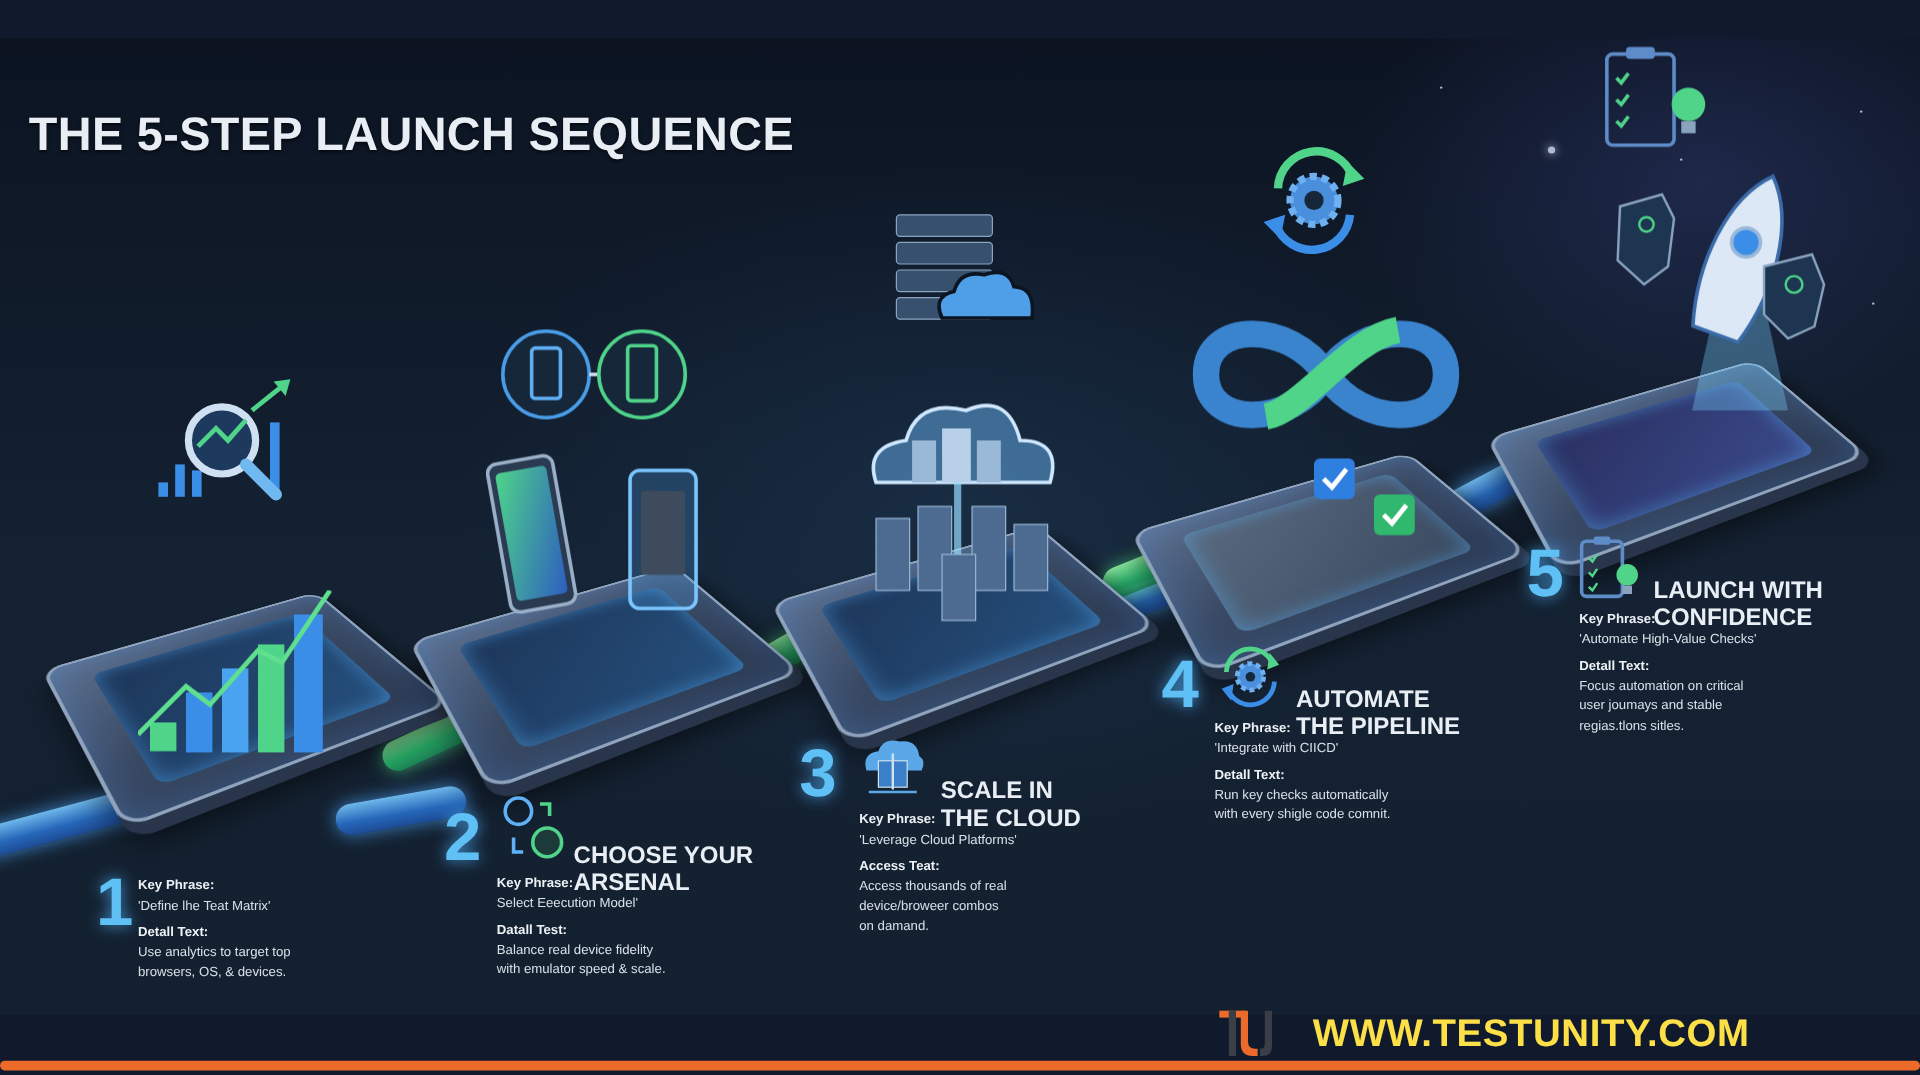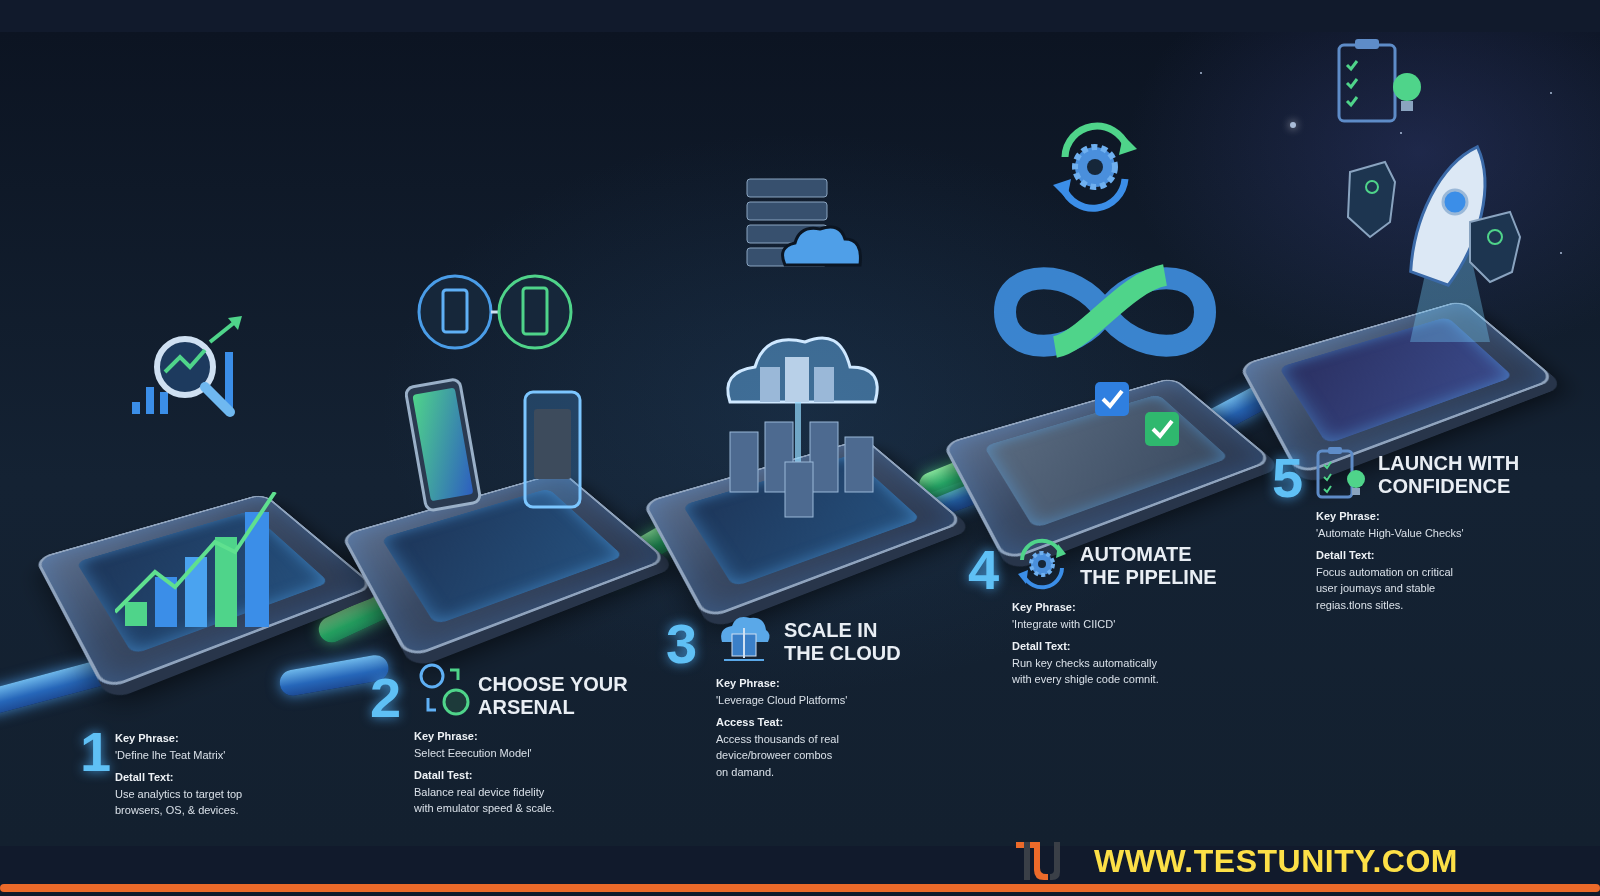--- a/index.html
+++ b/index.html
@@ -41,21 +41,21 @@
     background: linear-gradient(140deg, #1d3558, #25507d); box-shadow: inset 0 0 20px rgba(90,180,255,0.5); }
 
   .glow-icon { position: absolute; }
 
   
   .step { position: absolute; }
   .step-num {
     position: absolute; font-weight: 700; font-size: 56px; line-height: 56px;
     color: #5fc0f5; text-shadow: 0 0 12px rgba(80,180,255,0.8);
   }
-  .step-heading { position: absolute; font-weight: 700; font-size: 20px; line-height: 23px; color: #e9eef4; white-space: nowrap; }
+  .step-heading { position: absolute; font-weight: 700; font-size: 20px; line-height: 23px; color: #e9eef4; white-space: nowrap; margin-top: 29px; }
   .step-body { position: absolute; font-size: 11px; line-height: 16.5px; color: #d9e0e8; white-space: nowrap; }
   .step-body .lbl { font-weight: 700; color: #eef2f6; }
   .step-body .gap { height: 6px; }
 
   .footer-logo { position: absolute; left: 1016px; top: 842px; width: 56px; height: 38px; }
   .footer-url { position: absolute; left: 1094px; top: 844px; font-weight: 700; font-size: 32px; line-height: 34px; color: #fde047; letter-spacing: 0.5px; }
 
   .star { position: absolute; width: 2px; height: 2px; background: #cfe3ff; border-radius: 50%; opacity: 0.8; }
 </style>
 </head>
@@ -199,20 +199,21 @@
     <rect x="4" y="8" width="56" height="76" rx="5" fill="none" stroke="#5e8cc8" stroke-width="3"></rect>
     <rect x="20" y="2" width="24" height="10" rx="3" fill="#5e8cc8"></rect>
     <polyline points="12,28 16,32 22,24" fill="none" stroke="#4fd48a" stroke-width="3"></polyline>
     <polyline points="12,46 16,50 22,42" fill="none" stroke="#4fd48a" stroke-width="3"></polyline>
     <polyline points="12,64 16,68 22,60" fill="none" stroke="#4fd48a" stroke-width="3"></polyline>
     <circle cx="72" cy="50" r="14" fill="#4fd48a"></circle>
     <rect x="66" y="64" width="12" height="10" fill="#8aa4c0"></rect>
   </svg>
 
   <div class="title">
+    <div>THE 5-STEP LAUNCH SEQUENCE</div>
   </div>
 
   <div class="step">
     <div class="step-num" style="left:80px;top:692px">1</div>
     <div class="step-body" style="left:115px;top:698px">
       <div class="lbl">Key Phrase:</div>
       <div>'Define lhe Teat Matrix'</div>
       <div class="gap"></div>
       <div class="lbl">Detall Text:</div>
       <div>Use analytics to target top</div>

